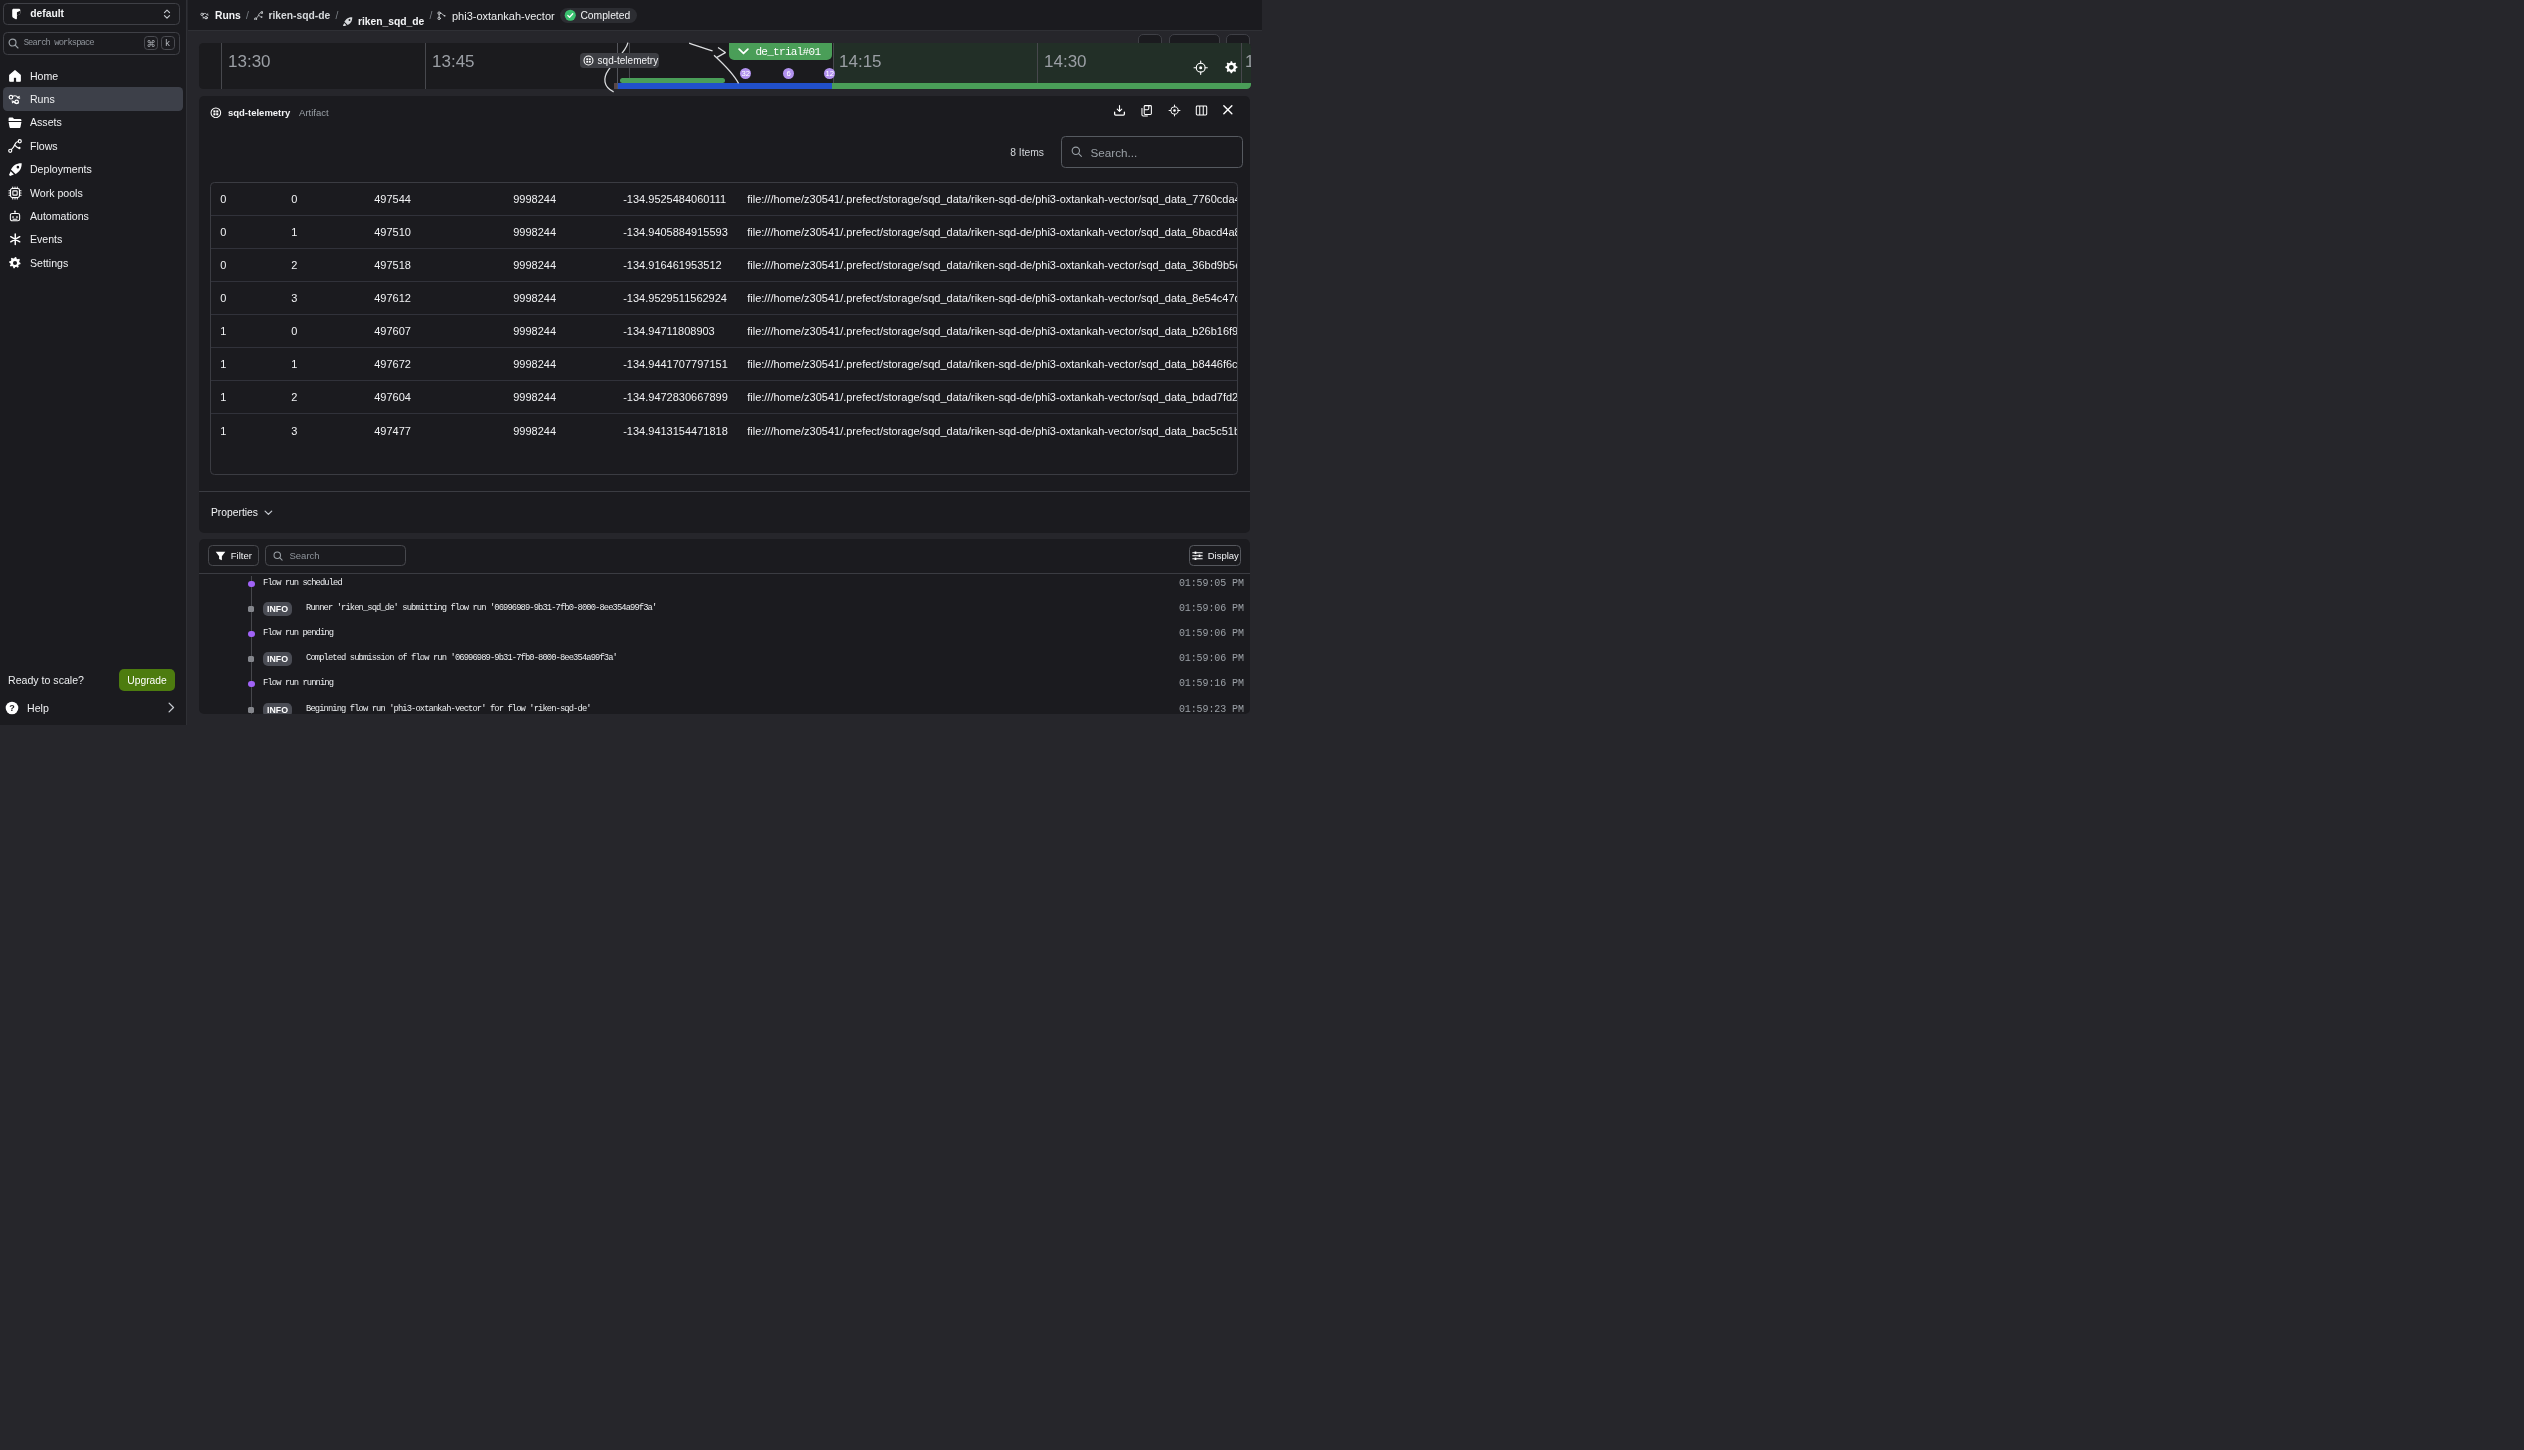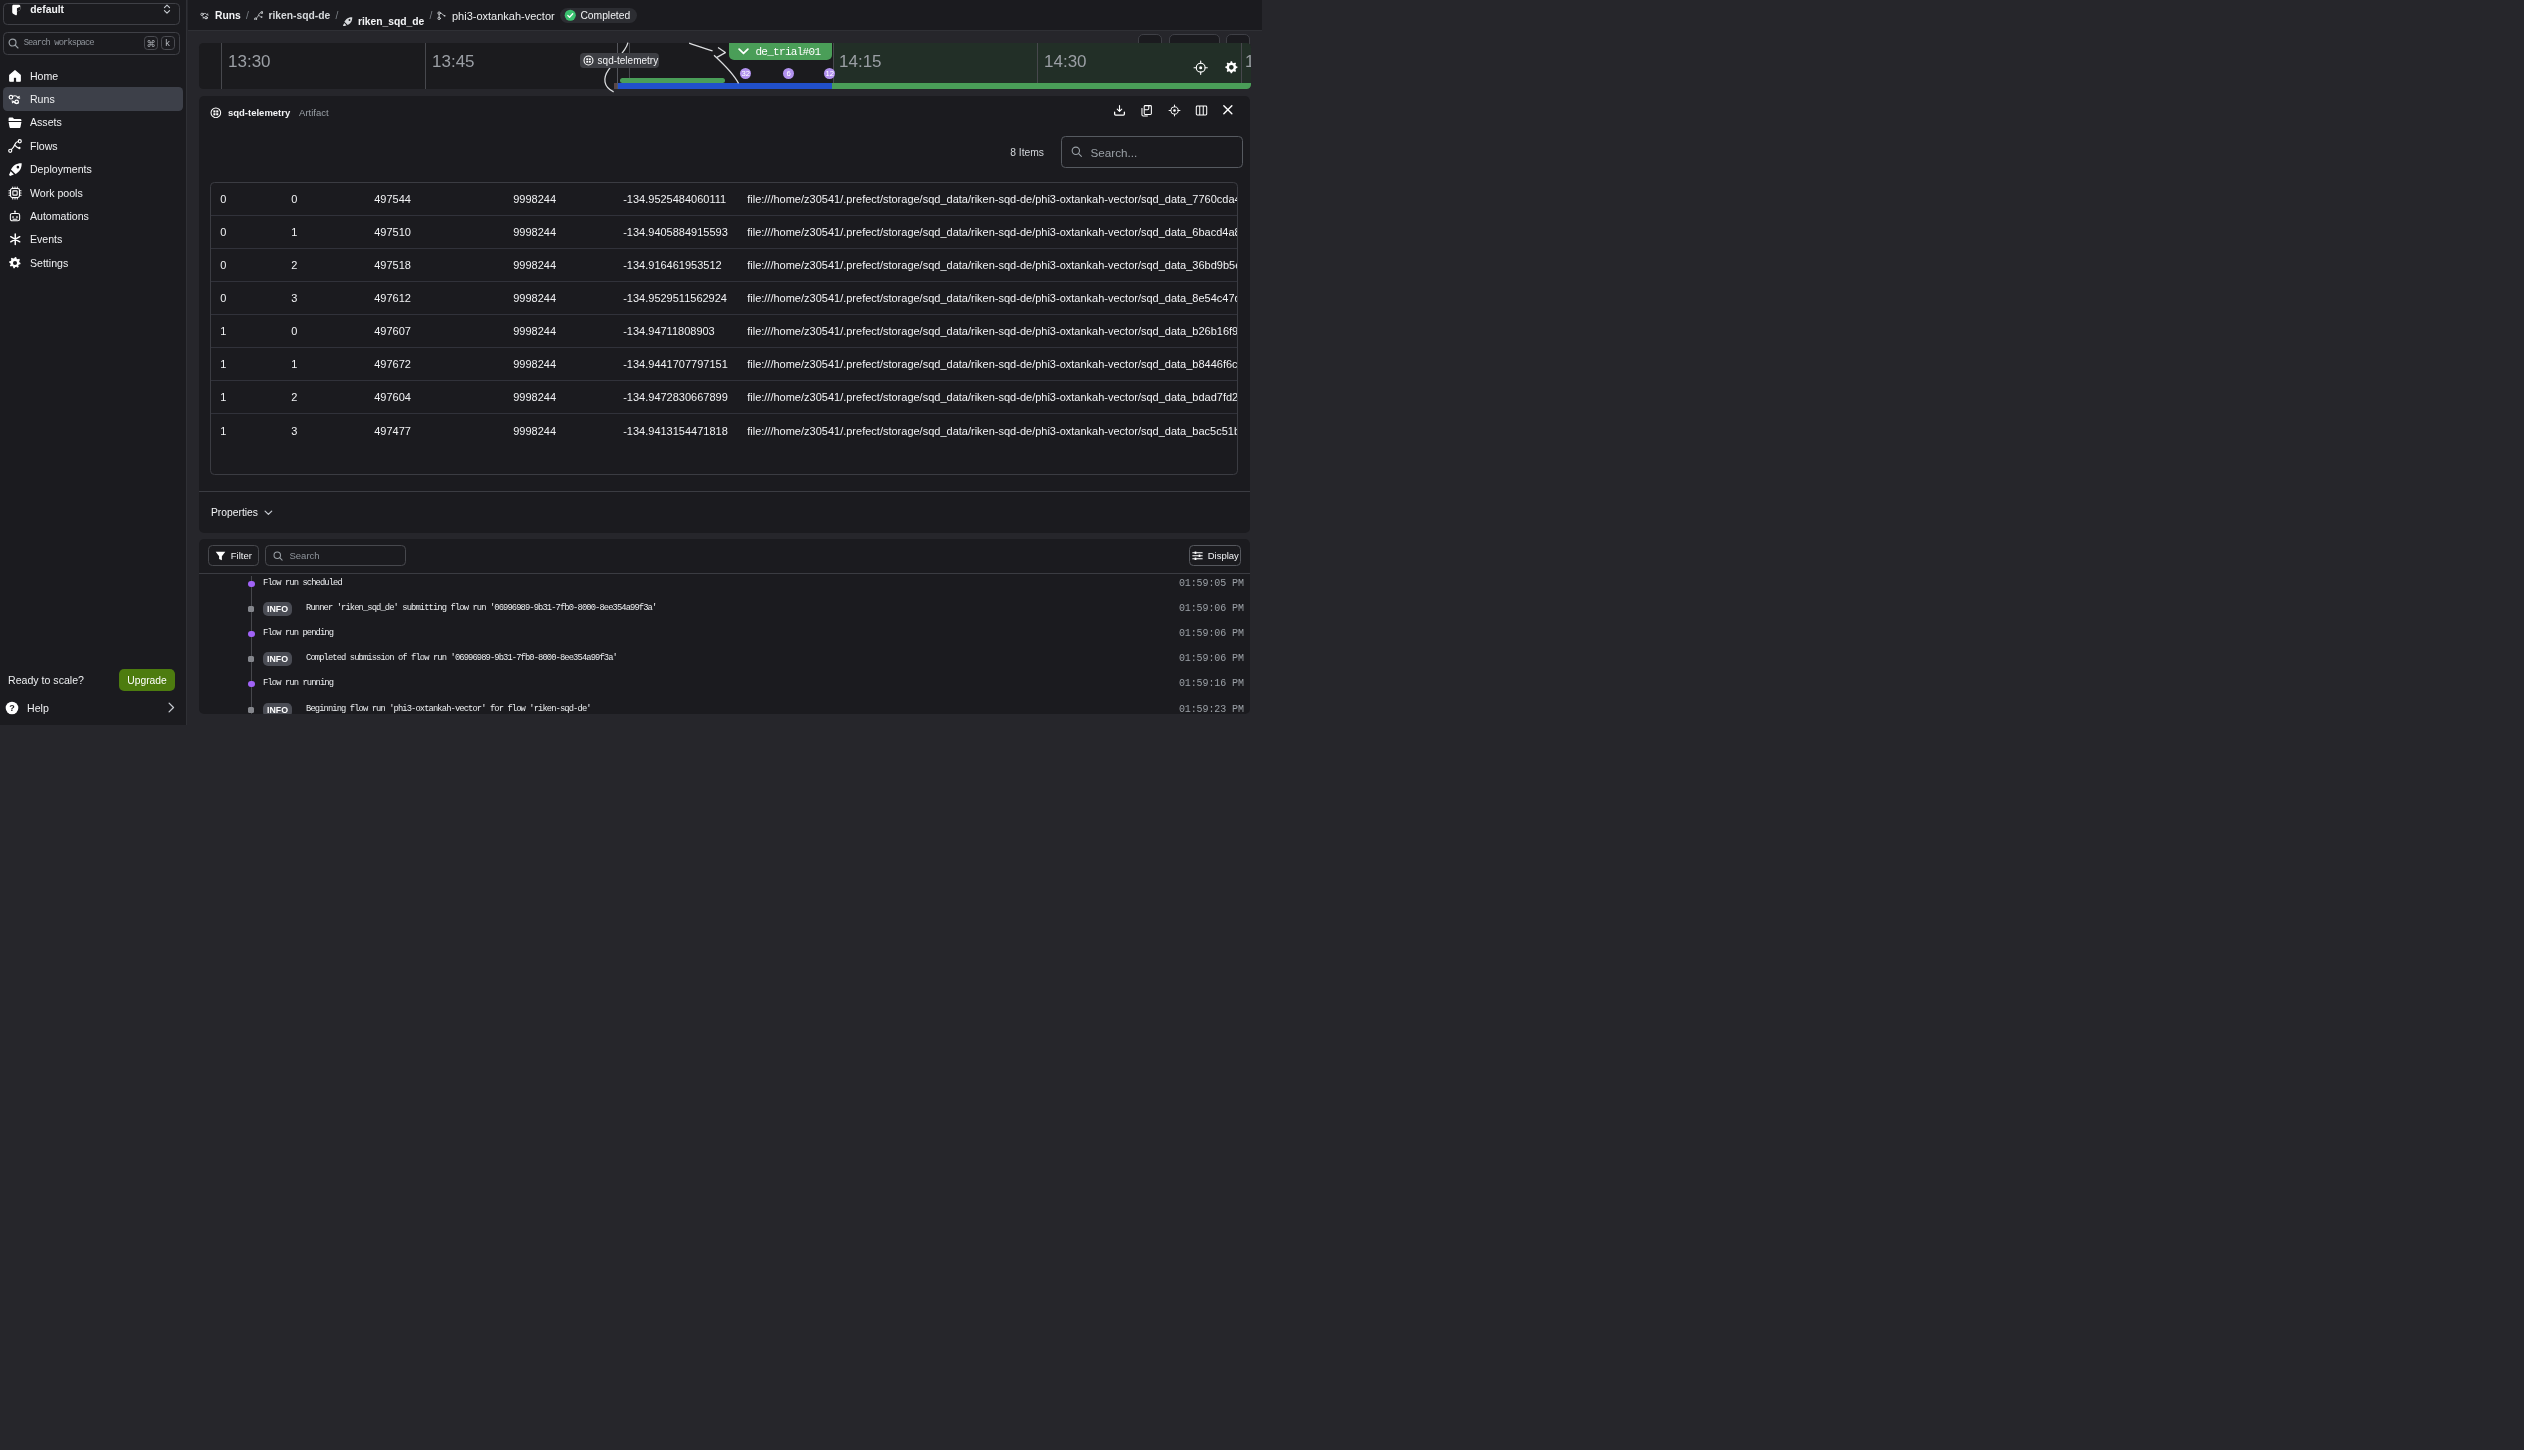--- a/index.html
+++ b/index.html
@@ -8,21 +8,21 @@
     font-family:"Liberation Sans", sans-serif;
     background:#26262b;
     color:#f2f3f5;
     position:relative;
   }
 
   
   #sidebar { position:absolute; left:0; top:0; width:187px; height:725px;
     background:#1b1b1f; border-right:0.7px solid #2f3035; z-index:5; }
   #wsbox { position:absolute; left:2.9px; top:2.9px; width:177px; height:22px;
-    border:0.7px solid #3f4046; border-radius:4.4px; display:flex; align-items:flex-start; }
+    border:0.7px solid #3f4046; border-radius:4.4px; display:flex; align-items:center; }
   #wsbox .wsname { font-size:10.3px; font-weight:700; color:#f4f5f7; margin-left:8.8px; }
   #searchws { position:absolute; left:2.9px; top:31.5px; width:177px; height:23px;
     border:0.7px solid #3f4046; border-radius:4.4px; display:flex; align-items:center; color:#8f949b; }
   #searchws .ph { font-family:"Liberation Mono", monospace; font-size:8.8px; letter-spacing:-0.9px; margin-left:4.4px; }
   .keycap { border:0.7px solid #4a4b51; border-radius:3.7px; color:#b6bac0; font-size:9.2px;
     display:inline-flex; align-items:center; justify-content:center; }
   #nav { position:absolute; left:2.9px; top:64px; width:180px; }
   .navitem { height:23.4px; display:flex; align-items:center; border-radius:4.4px;
     font-size:10.6px; color:#f0f1f3; position:relative; }
   .navitem .nicon { width:14.7px; height:14.7px; margin-left:5.1px; margin-right:7.3px; flex:0 0 14.7px;

